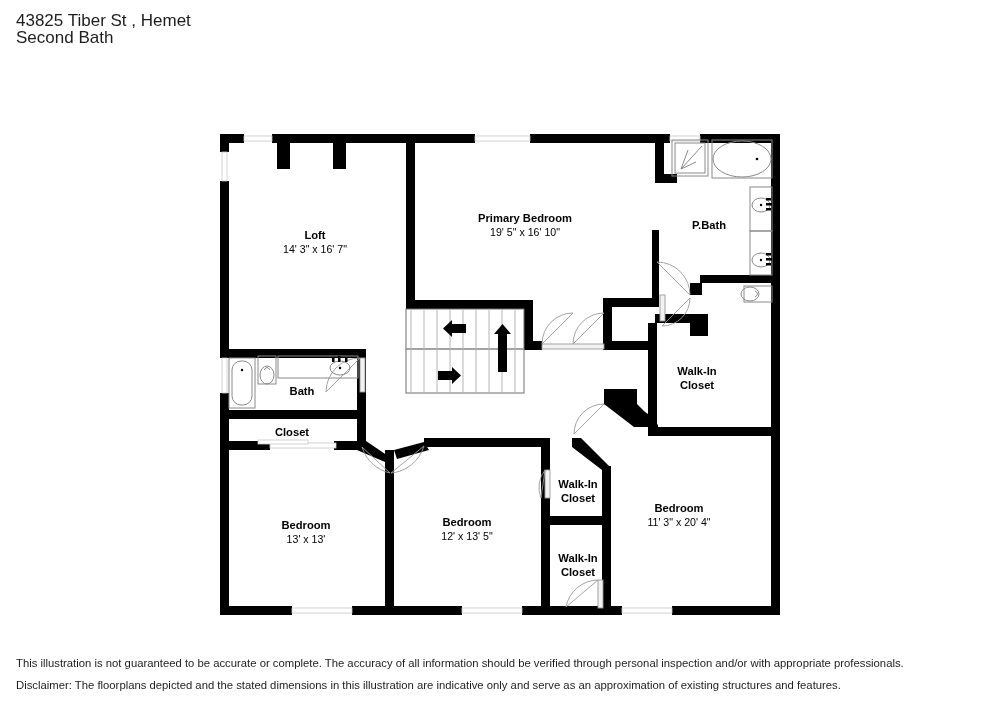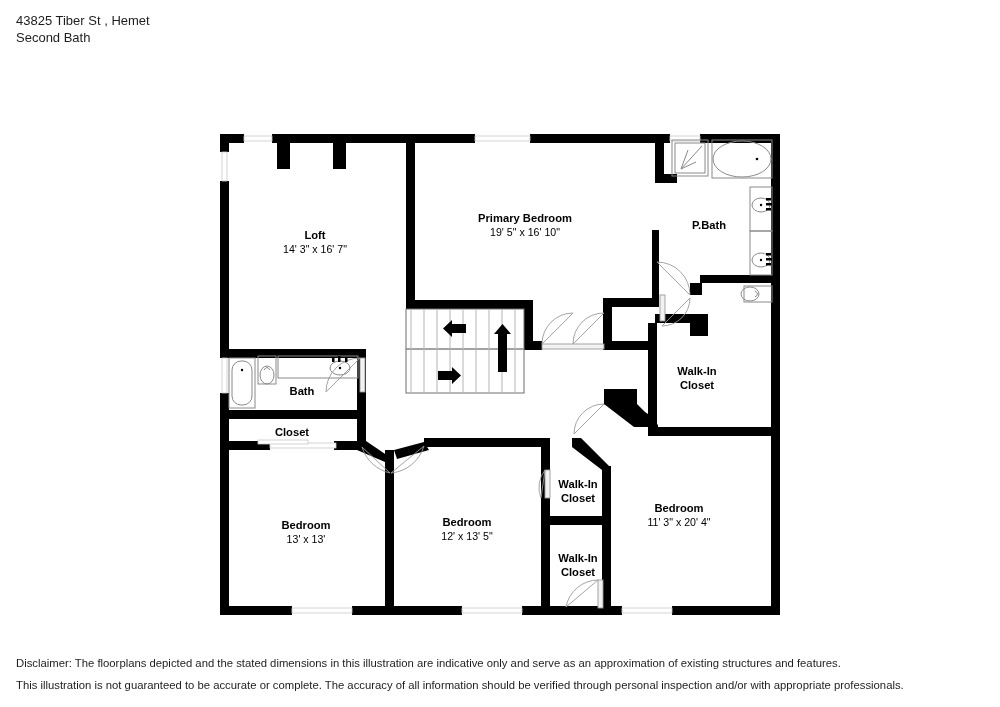--- a/index.html
+++ b/index.html
@@ -15,21 +15,21 @@
     color: #1a1a1a;
     overflow: hidden;
   }
   #header {
     position: absolute;
     left: 16px;
     top: 12px;
     line-height: 17px;
   }
   #header div {
-    font-size: 13px;
+    font-size: 17px;
     color: #1d1d1d;
     white-space: nowrap;
   }
   #plan-wrap {
     position: absolute;
     left: 0;
     top: 0;
     width: 1000px;
     height: 645px;
   }
@@ -356,15 +356,15 @@
     <text class="rm-name" x="578" y="502">Closet</text>
 
     <text class="rm-name" x="578" y="562">Walk-In</text>
     <text class="rm-name" x="578" y="576">Closet</text>
   </g>
 
 </svg>
 </div>
 
 <div id="disclaimer">
+  <div>This illustration is not guaranteed to be accurate or complete. The accuracy of all information should be verified through personal inspection and/or with appropriate professionals.</div>
   <div>Disclaimer: The floorplans depicted and the stated dimensions in this illustration are indicative only and serve as an approximation of existing structures and features.</div>
-  <div>This illustration is not guaranteed to be accurate or complete. The accuracy of all information should be verified through personal inspection and/or with appropriate professionals.</div>
 </div>
 
 </body></html>

